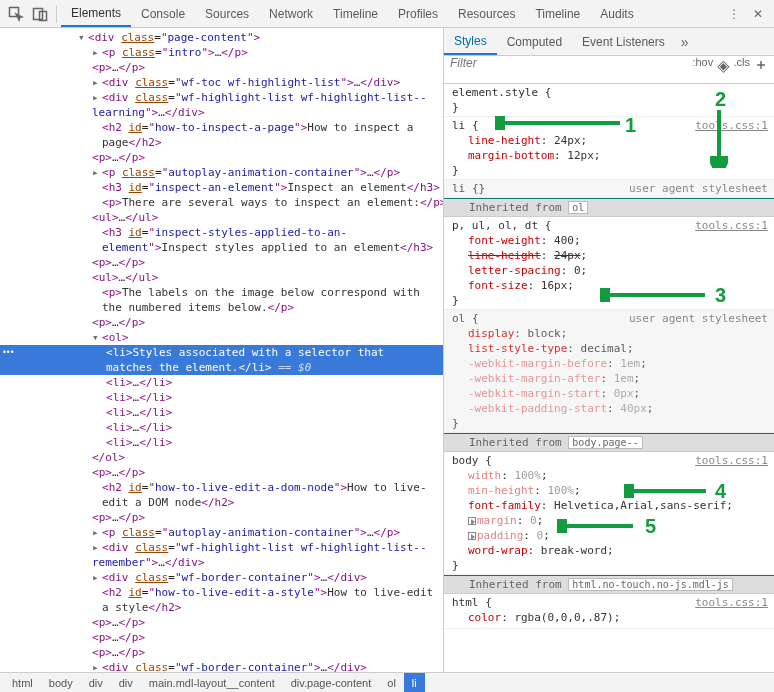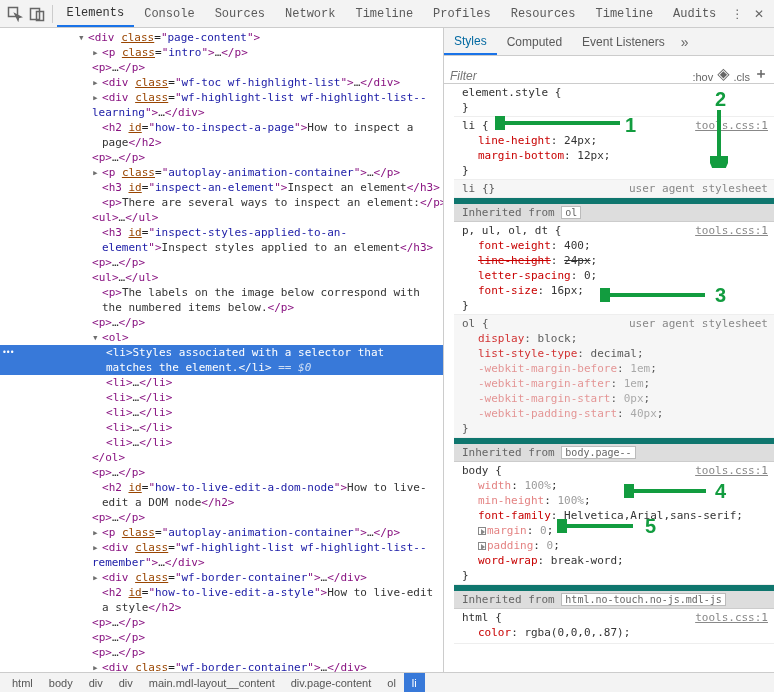--- a/index.html
+++ b/index.html
@@ -1,20 +1,20 @@
 <!DOCTYPE html>
 <html><head>
 <meta charset="utf-8">
 <style>
 * { margin:0; padding:0; box-sizing:border-box; }
 body { font-family:"Helvetica Neue",Arial,sans-serif; font-size:12px; color:#333; background:#fff; width:774px; height:692px; overflow:hidden; position:relative; }
 .toolbar { height:28px; border-bottom:1px solid #ccc; display:flex; align-items:center; padding:0 4px; background:#f3f3f3; }
 .toolbar .icon-btn { width:24px; height:24px; display:flex; align-items:center; justify-content:center; color:#666; cursor:pointer; }
 .toolbar .divider { width:1px; height:18px; background:#ccc; margin:0 4px; }
-.tabs { display:flex; align-items:flex-start; height:100%;font-family:Liberation Mono, monospace; }
+.tabs { display:flex; align-items:flex-start; height:100%; }
 .tab { padding:0 10px; height:100%; display:flex; align-items:center; color:#5a5a5a; cursor:pointer; font-size:12px; }
 .tab.active { border-bottom:2px solid #1a73e8; color:#333; }
 .toolbar .spacer { flex:1; }
 .main { display:flex; height:644px; }
 .elements-panel { width:443px; overflow-y:auto; overflow-x:hidden; background:#fff; font-family:Menlo,Consolas,monospace; font-size:11px; line-height:15px; color:#222; padding-top:2px; }
 .dom-line { white-space:nowrap; padding-left:4px; }
 .toggle { color:#6e6e6e; display:inline-block; width:10px; }
 .tag { color:#881280; }
 .attrn { color:#994500;text-decoration:underline; }
 .attrv { color:#1a1aa6; }
@@ -25,36 +25,36 @@
 .dom-line.selected::before { content:"•••"; position:absolute; left:0; font-size:8px; color:#fff; letter-spacing:-1px; padding-left:2px; }
 .aftersel { opacity:.75; font-style:italic; }
 .breadcrumbs { height:20px; border-top:1px solid #ccc; background:#f3f3f3; display:flex; align-items:center; font-size:11px; padding:0 4px; position:absolute; bottom:0; left:0; width:774px; }
 .crumb { padding:0 8px; color:#555; cursor:pointer; height:100%; display:flex; align-items:center; }
 .crumb.active { background:#3879d9; color:#fff; }
 .styles-panel { flex:1; border-left:1px solid #ccc; display:flex; flex-direction:column; overflow:hidden; }
 .styles-tabs { height:28px; border-bottom:1px solid #ccc; display:flex; align-items:center; padding-right:6px; background:#f3f3f3; }
 .styles-tab { padding:0 10px; height:100%; display:flex; align-items:center; color:#5a5a5a; font-size:12px; cursor:pointer; }
 .styles-tab.active { border-bottom:2px solid #1a73e8; color:#0369a1; }
 .more-icon { margin-left:6px; color:#666; font-size:14px; }
-.filter-row { height:28px; border-bottom:1px solid #ccc; display:flex; align-items:flex-end; padding:0 6px; }
+.filter-row { height:28px; border-bottom:1px solid #ccc; display:flex; align-items:flex-start; padding:0 6px; }
 .filter-input { flex:1; border:none; outline:none; font-size:12px; color:#888; font-style:italic; }
 .filter-ctrl { margin-left:4px; color:#666; font-size:11px; cursor:pointer; }
-.styles-body { flex:1; overflow-y:auto; overflow-x:hidden; font-family:Menlo,Consolas,monospace; font-size:11px;margin-left:10px; }
+.styles-body { flex:1; overflow-y:auto; overflow-x:hidden; font-family:Menlo,Consolas,monospace; font-size:11px; }
 .rule { padding:2px 18px 2px 8px; border-bottom:1px solid #eee; position:relative; }
 .sel { color:#333; }
 .brace { color:#333; }
 .source-link { position:absolute; right:6px; top:2px; color:#888; text-decoration:underline; font-size:11px; cursor:pointer; }
 .ua-label { position:absolute; right:6px; top:2px; color:#888; font-size:11px; }
 .props { padding:1px 0 1px 16px; }
 .prop { line-height:15px; }
 .prop-n { color:#c80000; }
 .prop-v { color:#333; }
 .prop.strike .prop-n, .prop.strike .prop-v { text-decoration:line-through; }
 .prop.dim .prop-n, .prop.dim .prop-v { opacity:.5; }
-.inherit-bar { background:#ddd; padding:2px 8px; color:#666; border-bottom:1px solid #ccc; border-top:6px solid #0f766e; }
+.inherit-bar { background:#ddd; padding:2px 25px; color:#666; border-bottom:1px solid #ccc; border-top:1px solid #0f766e; }
 .inherit-src { background:#fff; border:1px solid #bbb; padding:0 3px; font-family:Menlo,Consolas,monospace; font-size:10px; }
 .ua-rule { background:#f6f6f6; }
 .ua-rule .sel, .ua-rule .brace, .ua-rule .props { opacity:.8; }
 .ann { position:absolute; font-family:"Helvetica Neue",Arial,sans-serif; font-size:20px; font-weight:600; color:#129c3f; z-index:5; pointer-events:none; }
 .arrow { position:absolute; z-index:4; pointer-events:none; }
 .disclosure { display:inline-block; width:8px; height:8px; border:1px solid #888; vertical-align:middle; margin-right:1px; position:relative; }
 .disclosure::before { content:""; position:absolute; left:2px; top:1px; width:0; height:0; border-left:4px solid #888; border-top:3px solid transparent; border-bottom:3px solid transparent; }
 svg.icon { width:16px; height:16px; stroke:#666; fill:none; stroke-width:1.5; }
 </style>
 </head>

